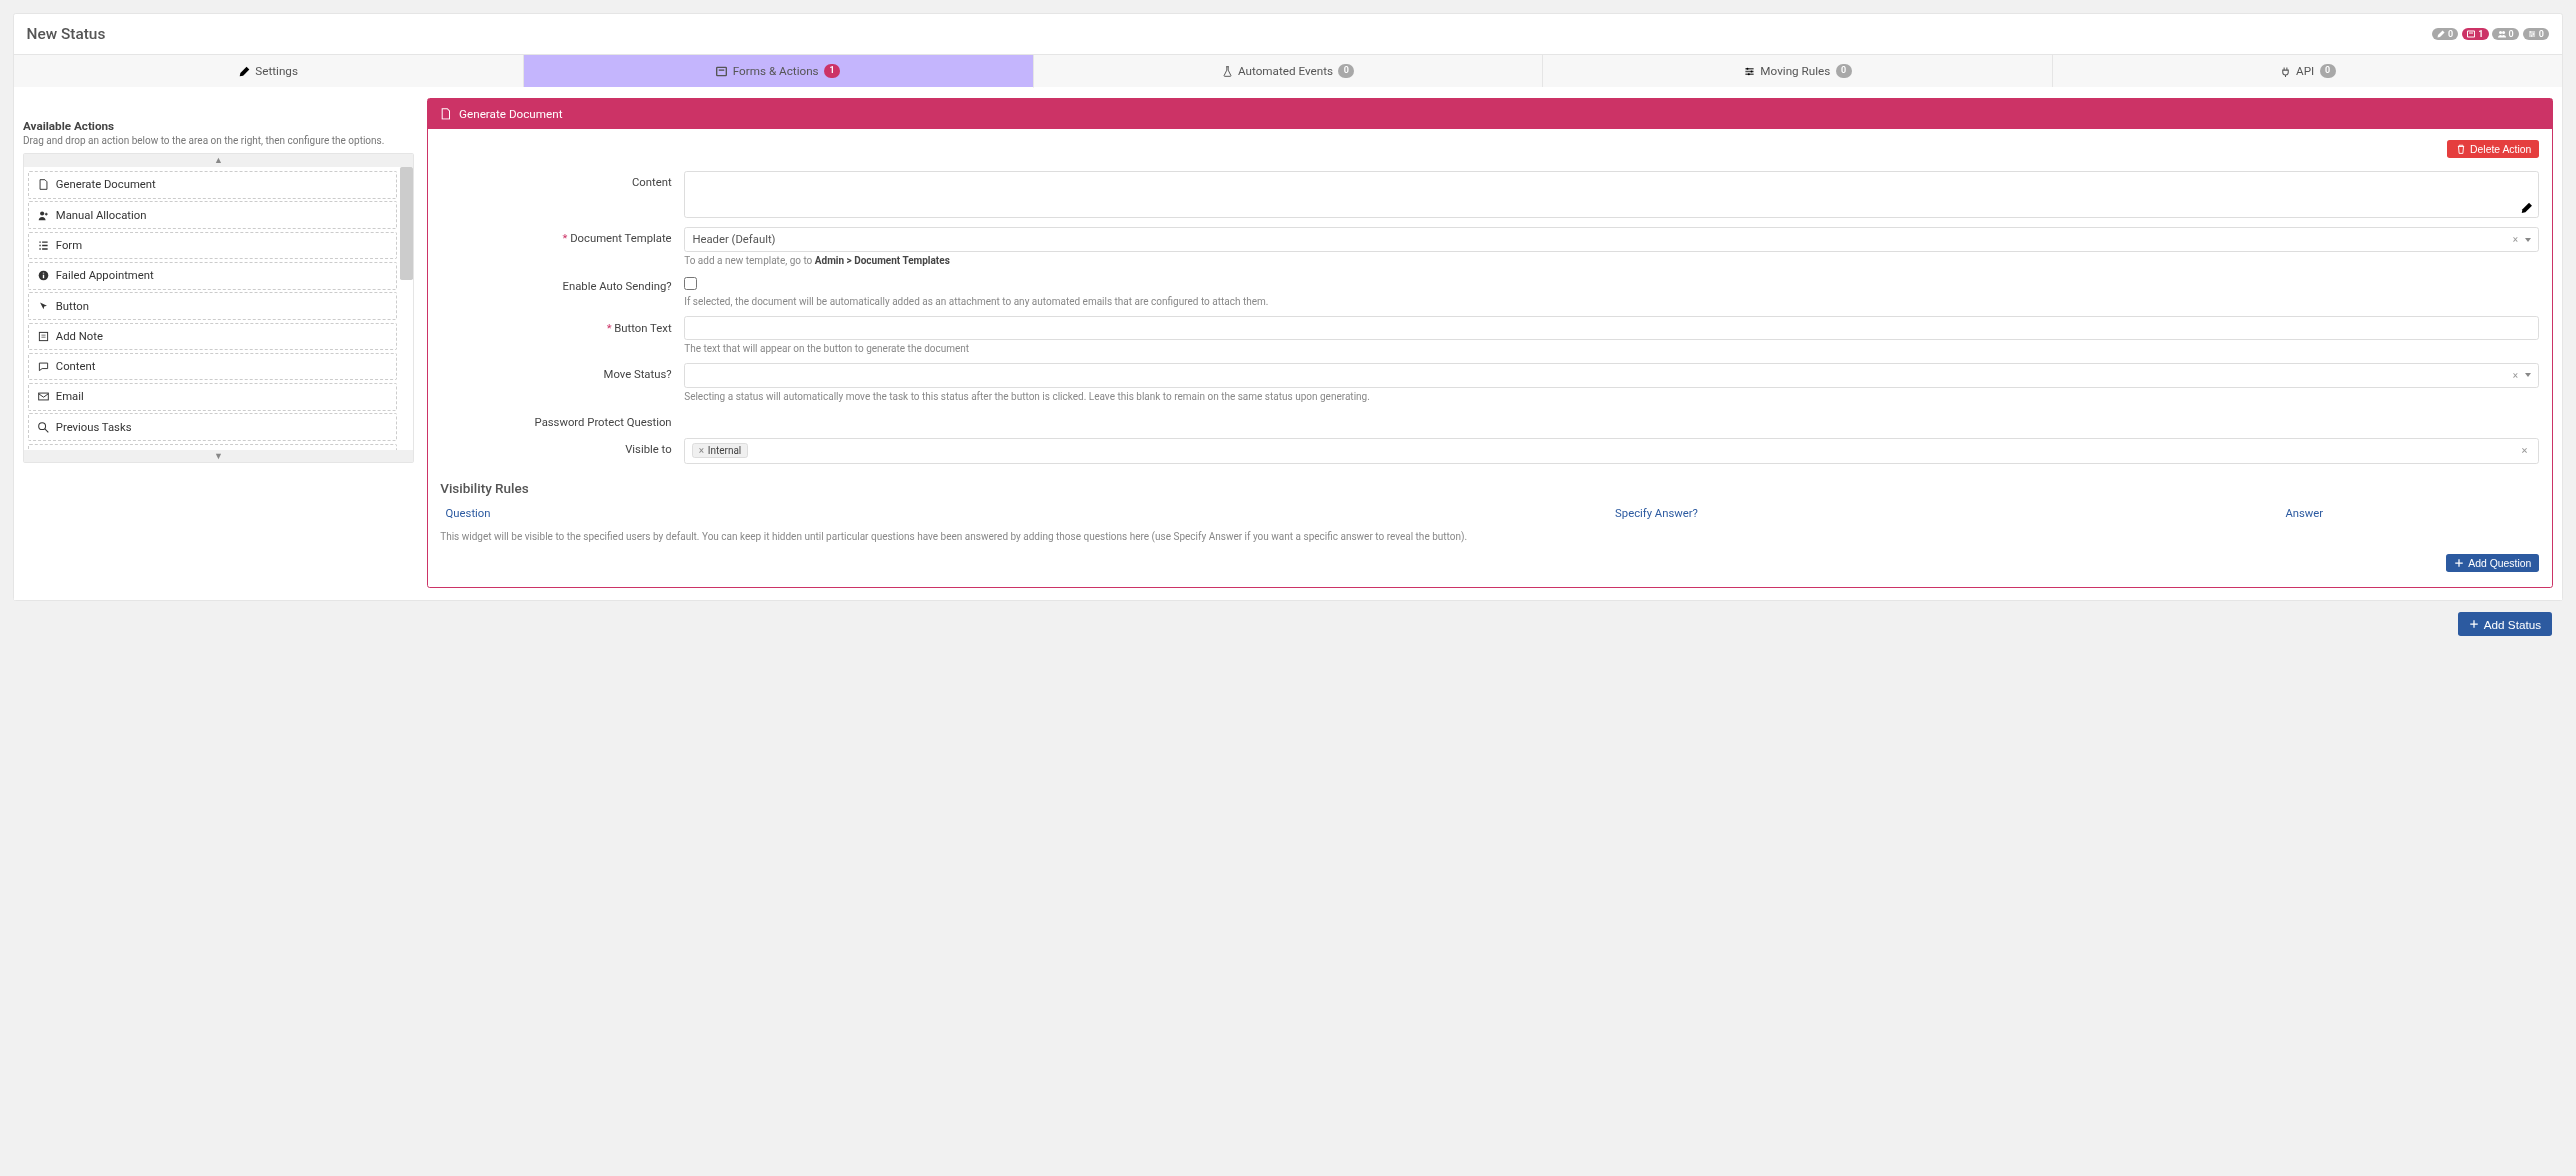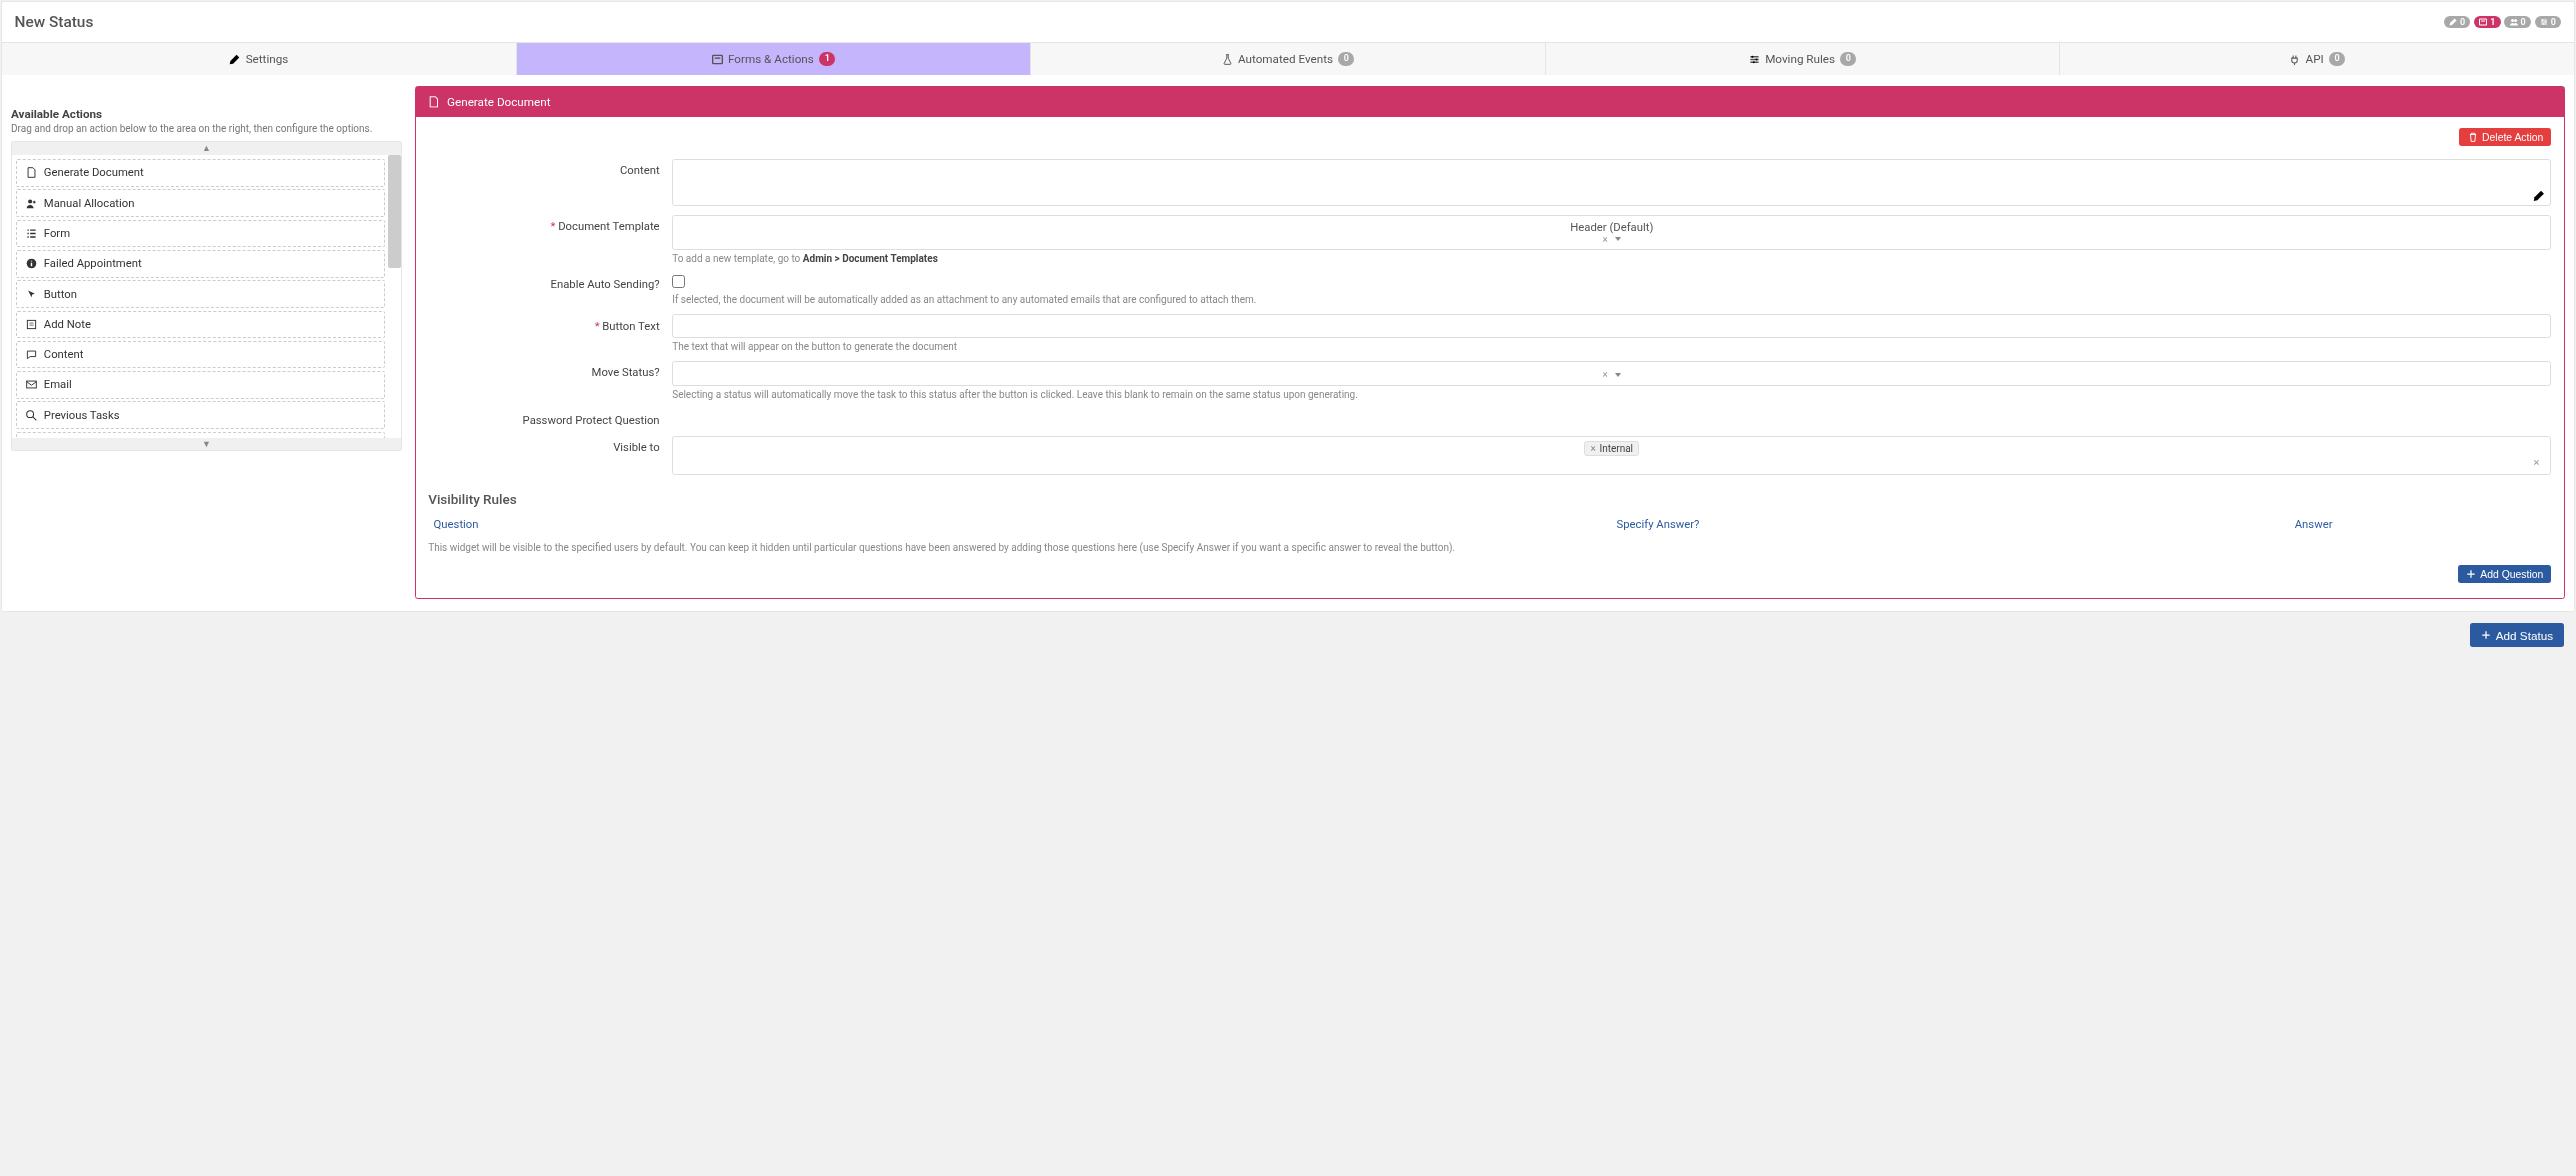--- a/index.html
+++ b/index.html
@@ -1,17 +1,17 @@
 <!DOCTYPE html>
 <html style="font-size:14.5px"><head>
 <meta charset="utf-8">
 <style>
 * { box-sizing: border-box; margin: 0; padding: 0; }
 body { font-family: -apple-system, BlinkMacSystemFont, "Segoe UI", Roboto, "Helvetica Neue", Arial, sans-serif; font-size: 11.3px; background: #f1f1f1; color: #444; }
-.outer { padding: 1px; }
+.outer { padding: 13px; }
 .card { background: #fff; border: 0.9px solid #e5e5e5; border-radius: 2.7px; }
 .header-row { display: flex; align-items: center; justify-content: space-between; padding: 11px 12.6px; }
 .page-title { font-size: 15.4px; font-weight: 500; color: #555; }
 .badges { display: flex; gap: 3.6px; }
 .badge { display: inline-flex; align-items: center; gap: 2.7px; background: #a8a8a8; color: #fff; font-size: 9px; font-weight: 600; padding: 0.9px 5.4px; border-radius: 8.1px; }
 .badge.pink { background: #cc3366; }
 .badge svg { width: 8.1px; height: 8.1px; fill: #fff; }
 
 .tabs { display: flex; border-top: 0.9px solid #e5e5e5; }
 .tab { flex: 1; text-align: center; padding: 9px 0; font-size: 11.7px; color: #555; background: #f7f7f7; border-right: 0.9px solid #e5e5e5; cursor: pointer; display: flex; align-items: center; justify-content: center; gap: 5.4px; }
@@ -42,21 +42,21 @@
 .btn-danger { background: #e53e3e; }
 .btn-primary { background: #2c5aa0; }
 .btn svg { width: 10px; height: 10px; fill: #fff; }
 
 .form-row { display: flex; align-items: flex-start; margin-bottom: 9px; }
 .form-label { width: 244px; text-align: right; padding: 5.4px 12.6px 0 0; font-size: 11.3px; color: #444; flex-shrink: 0; }
 .form-label .req { color: #cc3366; margin-right: 2.7px; }
 .form-control-wrap { flex: 1; }
 .help-text { font-size: 10px; color: #888; margin-top: 2.7px; }
 .help-text .dark { color: #444; font-weight: 700; }
-input[type=text], .textarea-box, .select-box { width: 100%; border: 0.9px solid #ddd; border-radius: 2.7px; padding: 4.5px 7.2px; font-size: 11.3px; font-family: inherit; background: #fff; flex-direction: column; }
+input[type=text], .textarea-box, .select-box { width: 100%; border: 0.9px solid #ddd; border-radius: 2.7px; padding: 4.5px 7.2px; font-size: 11.3px; font-family: inherit; background: #fff; }
 .textarea-box { height: 47px; position: relative; }
 .textarea-box .edit-corner { position: absolute; bottom: 3.6px; right: 5.4px; width: 11.7px; height: 11.7px; cursor: pointer; }
 .select-box { display: flex; align-items: center; justify-content: space-between; min-height: 25px; position: relative; }
 .select-box .value { color: #555; }
 .select-actions { display: flex; align-items: center; gap: 7.2px; color: #999; font-size: 10px; }
 .select-actions span { cursor: pointer; }
 .select-actions .caret-down { width: 0; height: 0; border-left: 3.6px solid transparent; border-right: 3.6px solid transparent; border-top: 4.5px solid #888; }
 .checkbox-single { margin-top: 2.7px; }
 .tag { background: #f0f0f0; border: 0.9px solid #ddd; border-radius: 2.7px; padding: 0.9px 5.4px; font-size: 10px; display: inline-flex; align-items: center; gap: 3.6px; }
 .tag .x { color: #888; cursor: pointer; }

